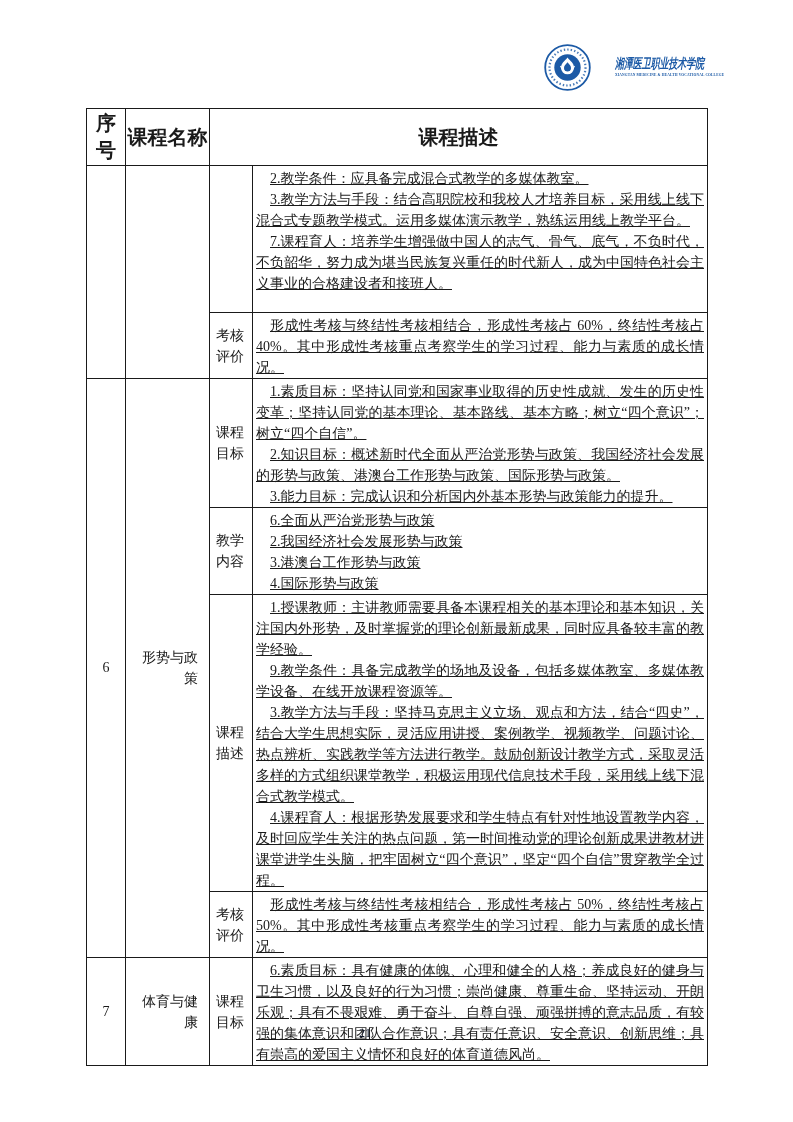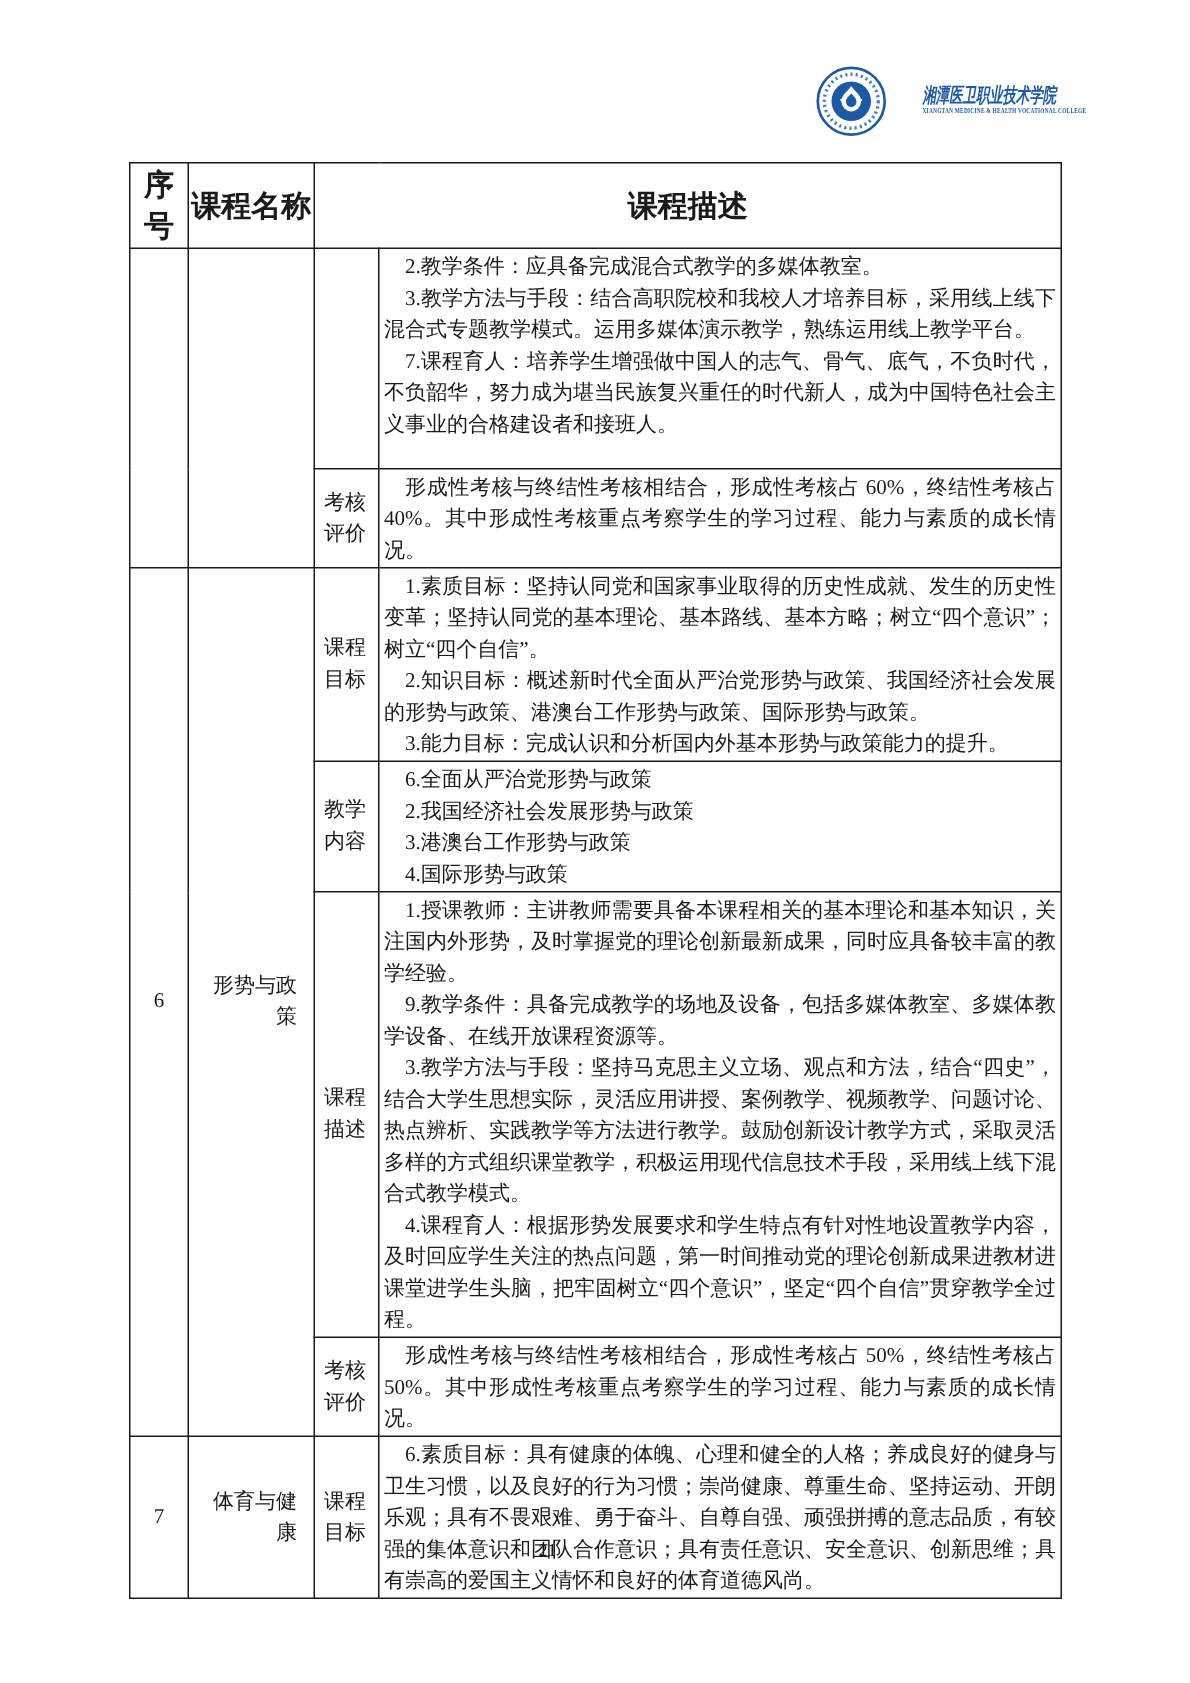--- a/index.html
+++ b/index.html
@@ -40,21 +40,21 @@
     border: 1px solid #1a1a1a;
     vertical-align: middle;
   }
   .course-table th {
     font-weight: bold; height: 22px; font-size: 20px;
     text-align: center; padding: 1px 0;
   }
   td.seq-cell { text-align: center; padding: 0 2px; }
   td.course-cell { text-align: right; padding: 0 11px; line-height: 21px; }
   td.label-cell { padding: 0 6px; line-height: 21px; }
-  td.desc-cell { vertical-align: top; padding: 2px 3px 0 3px; }
+  td.desc-cell { vertical-align: top; padding: 2px 3px 0 3px; text-decoration: underline; }
   td.desc-cell p {
     text-indent: 1em;
     line-height: 21px;
     text-align: justify;
   }
 
   
   .page-number {
     position: absolute; top: 1026px; left: 0; width: 730px;
     text-align: center; font-size: 12px; color: #0f172a;

